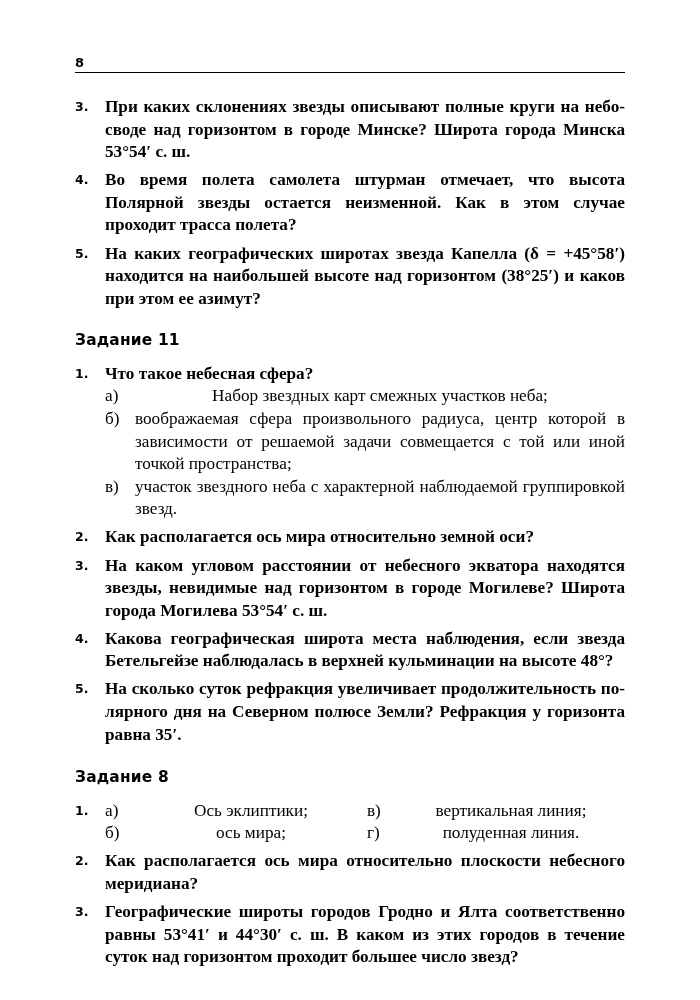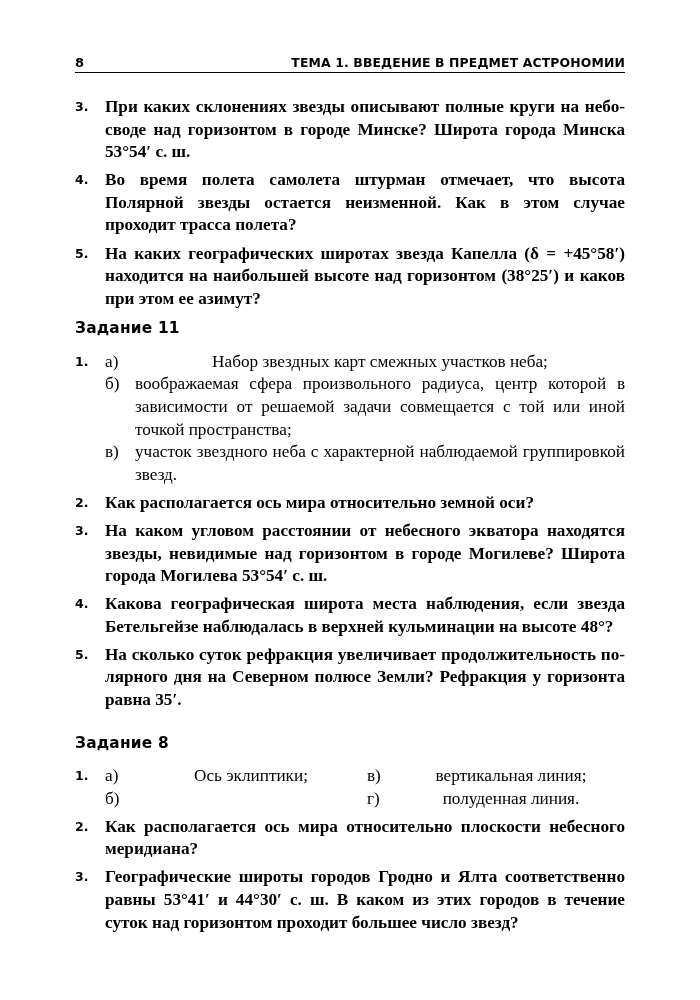--- a/index.html
+++ b/index.html
@@ -133,30 +133,29 @@
   
   .task-heading {
     font-family: "DejaVu Sans", "Liberation Sans", sans-serif;
     font-weight: 700;
     font-size: 15.4px;
     letter-spacing: 0.2px;
     line-height: 1;
     margin-top: 24px;
     margin-bottom: 14px;
   }
-  .task-heading.first { margin-top: 11px; }
+  .task-heading.first { margin-top: 23px; }
 </style>
 </head>
 <body>
 
 <div class="page">
 
   <div class="running-head">
     <span class="folio">8</span>
-    <span class="head-title">ТЕМА 1. ВВЕДЕНИЕ В ПРЕДМЕТ АСТРОНОМИИ</span>
   </div>
 
   <div class="column">
 
     <ol class="qlist">
       <li class="qitem">
         <span class="num">3.</span>
         <div class="qtext">При каких склонениях звезды описывают полные круги на небо­своде над горизонтом в городе Минске? Широта города Минска 53°54′ с. ш.</div>
       </li>
       <li class="qitem">
@@ -168,20 +167,21 @@
         <div class="qtext">На каких географических широтах звезда Капелла (δ = +45°58′) находится на наибольшей высоте над горизонтом (38°25′) и каков при этом ее азимут?</div>
       </li>
     </ol>
 
     <div class="task-heading first">Задание 11</div>
 
     <ol class="qlist">
 
       <li class="qitem">
         <span class="num">1.</span>
+        <div class="qtext nojust">Что такое небесная сфера?</div>
         <ul class="optlist">
           <li class="optitem">
             <span class="letter">а)</span>
             <span class="opttext nojust">Набор звездных карт смежных участков неба;</span>
           </li>
           <li class="optitem">
             <span class="letter">б)</span>
             <span class="opttext">воображаемая сфера произвольного радиуса, центр которой в зависимости от решаемой задачи совмещается с той или иной точкой пространства;</span>
           </li>
           <li class="optitem">
@@ -223,20 +223,21 @@
           <li class="optitem">
             <span class="letter">а)</span>
             <span class="opttext nojust">Ось эклиптики;</span>
           </li>
           <li class="optitem">
             <span class="letter">в)</span>
             <span class="opttext nojust">вертикальная линия;</span>
           </li>
           <li class="optitem">
             <span class="letter">б)</span>
+            <span class="opttext nojust">ось мира;</span>
           </li>
           <li class="optitem">
             <span class="letter">г)</span>
             <span class="opttext nojust">полуденная линия.</span>
           </li>
         </ul>
       </li>
 
       <li class="qitem">
         <span class="num">2.</span>

